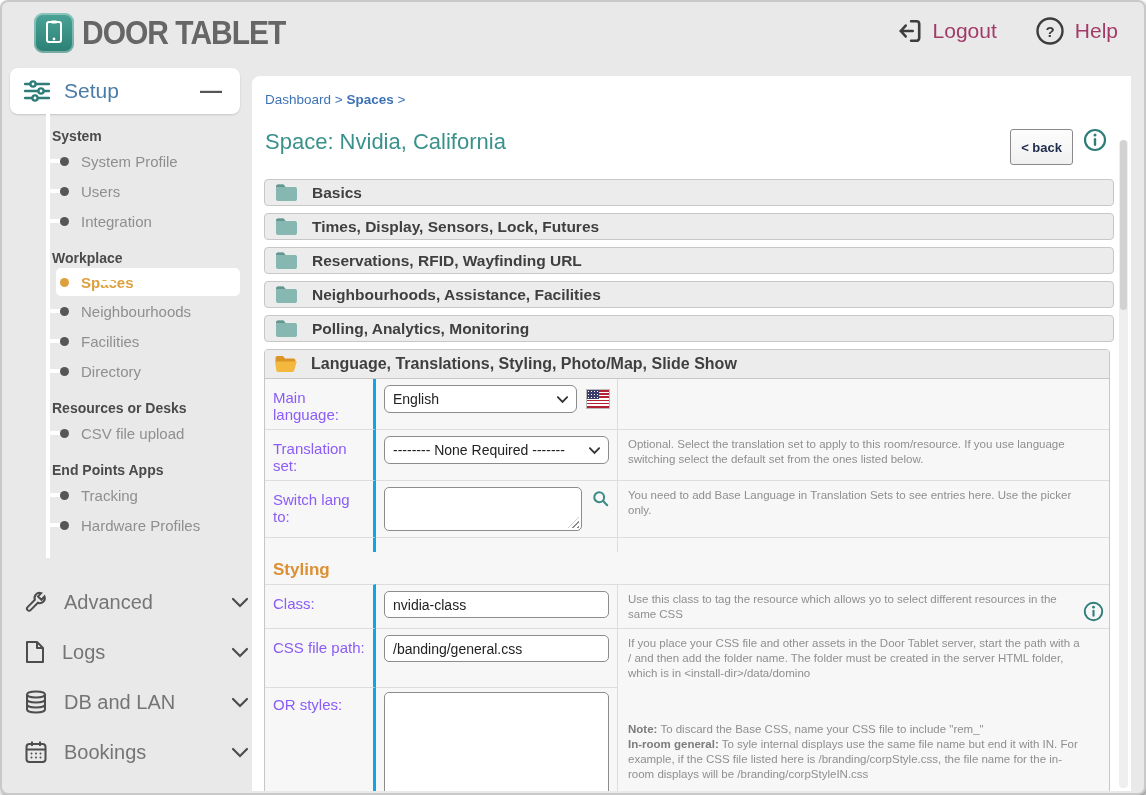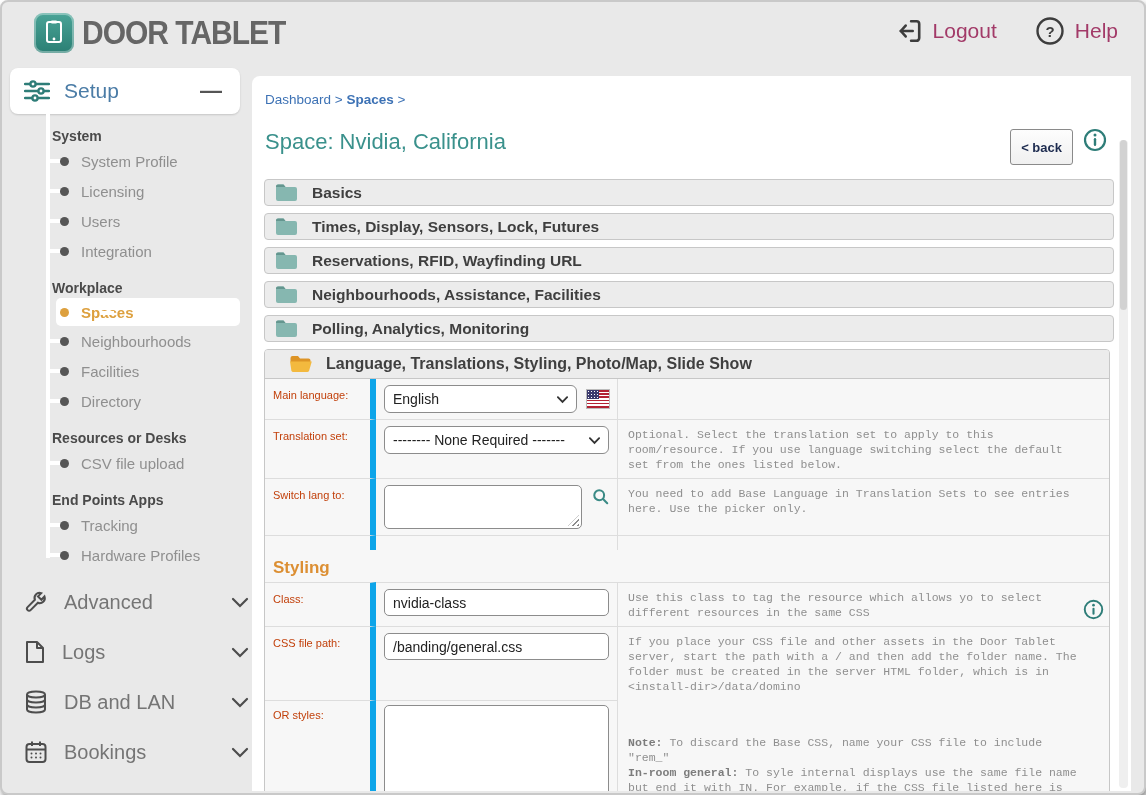--- a/index.html
+++ b/index.html
@@ -67,28 +67,28 @@
   .title-info { position:absolute; right:24px; top:52px; cursor:pointer; }
 
   .acc-list { position:absolute; left:12px; right:17px; top:103px; }
   .acc-bar {
     height:27px; margin-bottom:7px; background:#ececec; border:1px solid #c7c7c7; border-radius:4px;
     display:flex; align-items:center; gap:14px; padding:0 10px; cursor:pointer;
   }
   .acc-bar .a-lbl { font-size:15.5px; font-weight:bold; color:#3f3f3f; }
 
   .open-sec { position:absolute; left:12px; right:21px; top:273px; bottom:-2px; border:1px solid #c7c7c7; border-radius:4px 4px 0 0; background:#f7f7f7; overflow:hidden; }
-  .open-head { height:29px; background:#ececec; border-bottom:1px solid #c7c7c7; display:flex; align-items:center; gap:13px; padding:0 24px; cursor:pointer; }
+  .open-head { height:29px; background:#ececec; border-bottom:1px solid #c7c7c7; display:flex; align-items:center; gap:13px; padding:0 9px; cursor:pointer; }
   .open-head .a-lbl { font-size:16px; font-weight:bold; color:#3f3f3f; }
 
   .form-row { display:grid; grid-template-columns:111px 242px 1fr; }
   .form-row .cell { border-bottom:1px solid #ddd; padding:6px 8px; position:relative; }
-  .form-row .c-label { border-right:6px solid #0ea5e9; font-size:11px; color:#c2410c; padding-top:10px; }
+  .form-row .c-label { border-right:3px solid #0ea5e9; font-size:15px; color:#8b5cf6; padding-top:10px; }
   .form-row .c-field { border-right:1px solid #ddd; display:flex; align-items:flex-start; gap:10px; padding-top:6px; }
-  .form-row .c-help { font-family:Liberation Mono, monospace; font-size:11.5px; line-height:15px; color:#8f8f8f; padding:7px 26px 6px 10px; }
+  .form-row .c-help { font-family:Liberation Sans, sans-serif; font-size:11.5px; line-height:15px; color:#8f8f8f; padding:7px 26px 6px 10px; }
   .c-help b { color:#7c7c7c; }
 
   .select-box {
     position:relative; width:232px; height:28px; background:#fff; border:1px solid #8c8c8c; border-radius:6px;
     font-size:14px; color:#222; line-height:26px; padding:0 26px 0 8px; cursor:pointer;
     white-space:nowrap; overflow:hidden;
   }
   .select-box svg { position:absolute; right:7px; top:7px; pointer-events:none; }
   .txt-input {
     width:232px; height:27px; background:#fff; border:1px solid #8c8c8c; border-radius:5px;
@@ -169,25 +169,20 @@
 
       <div class="group-h">System</div>
       <div class="tree-item">
           <span class="stub"></span>
           <span class="bullet"></span>
           <span class="t-lbl">System Profile</span>
         </div>
       <div class="tree-item">
           <span class="stub"></span>
           <span class="bullet"></span>
-          <span class="t-lbl">Licensing</span>
-        </div>
-      <div class="tree-item">
-          <span class="stub"></span>
-          <span class="bullet"></span>
           <span class="t-lbl">Users</span>
         </div>
       <div class="tree-item">
           <span class="stub"></span>
           <span class="bullet"></span>
           <span class="t-lbl">Integration</span>
         </div>
 
       <div class="group-h">Workplace</div>
       <div class="tree-item active">

